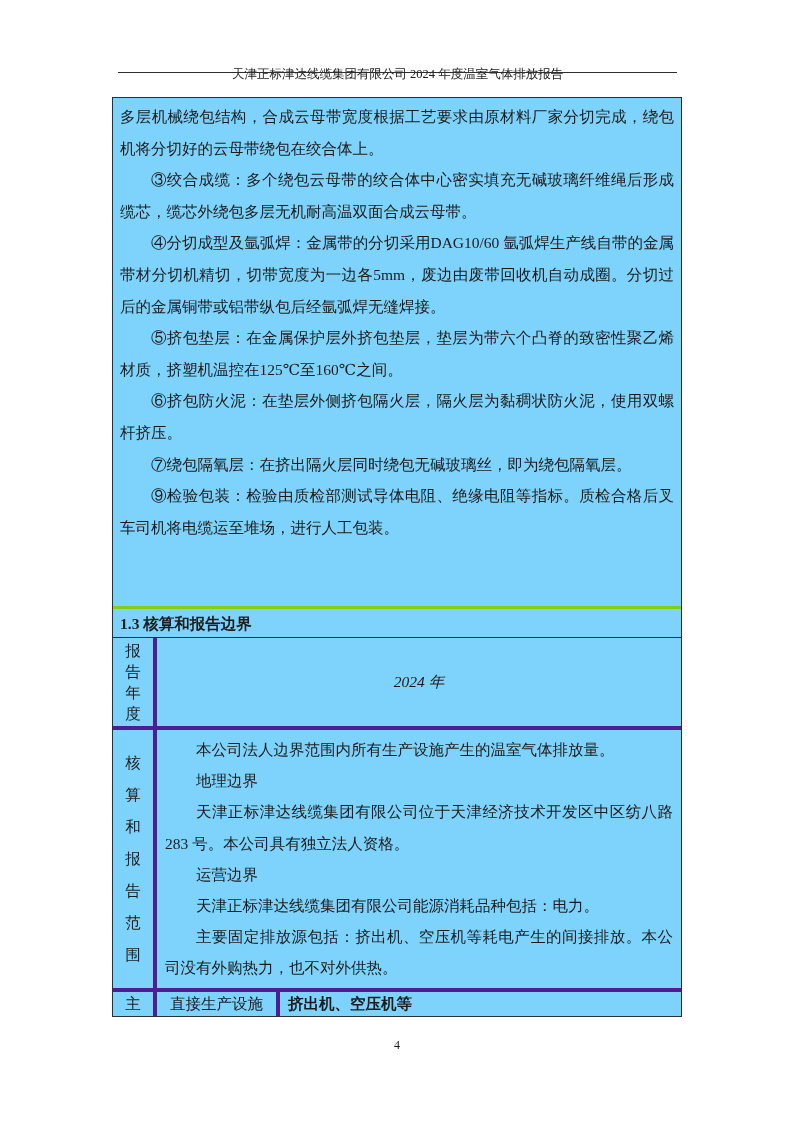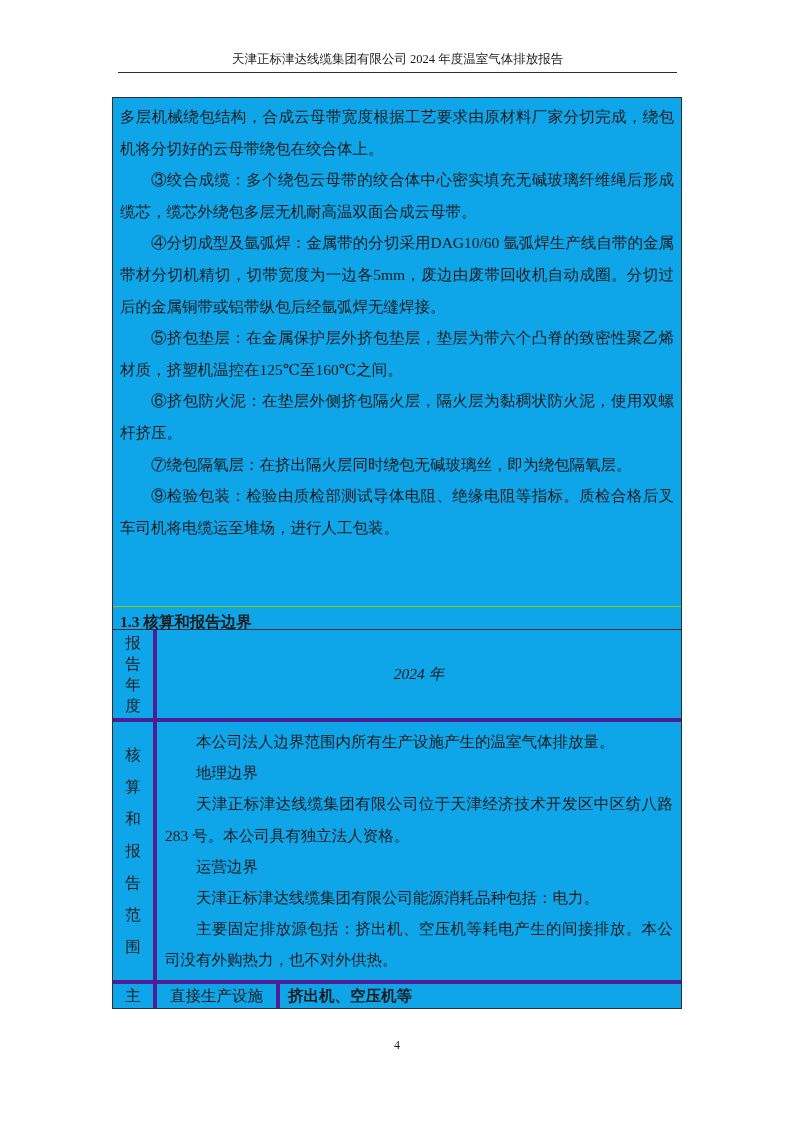--- a/index.html
+++ b/index.html
@@ -8,54 +8,54 @@
     position:relative;
     width:794px; height:1123px;
     margin:0 auto;
     background:#ffffff;
     font-family:"Liberation Serif","DejaVu Serif",serif;
     color:#1c1c1c;
     overflow:hidden;
   }
   
   .doc-header {
-    position:absolute; top:51px; left:118px; width:559px;
+    position:absolute; top:66px; left:118px; width:559px;
     text-align:center;
     font-size:12.5px;
     line-height:17px;
     padding-bottom:4px;
   }
   .header-rule {
     position:absolute; top:72px; left:118px; width:559px;
     border-top:1.6px solid #2e2e2e;
   }
   
   .content-box {
     position:absolute; top:97px; left:112px; width:570px;
     border:1.6px solid #2e2e2e;
-    background:#0ea5e9;
+    background:#7dd3fc;
   }
   .process-text {
     height:508px;
     padding:3px 7px 0 7px;
     overflow:hidden;
     font-size:15.5px;
     line-height:31.6px;
     text-align:justify;
   }
   .process-text p { text-indent:2em; }
   .process-text p.no-indent { text-indent:0; }
   .section-heading {
-    border-top:1px solid #84cc16;
+    border-top:3px solid #84cc16;
     border-bottom:1px solid #2e2e2e;
     font-weight:bold;
     font-size:15.5px;
     line-height:22px;
     padding:4px 6px 4px 7px;
-    height:24px;
+    height:32px;
   }
   
   .btable { border-collapse:collapse; width:100%; table-layout:fixed; }
   .btable td {
     border:4px solid #4c1d95;
     vertical-align:middle;
     font-size:15.5px;
     overflow:hidden;
   }
   .btable td:first-child { border-left:none; }

